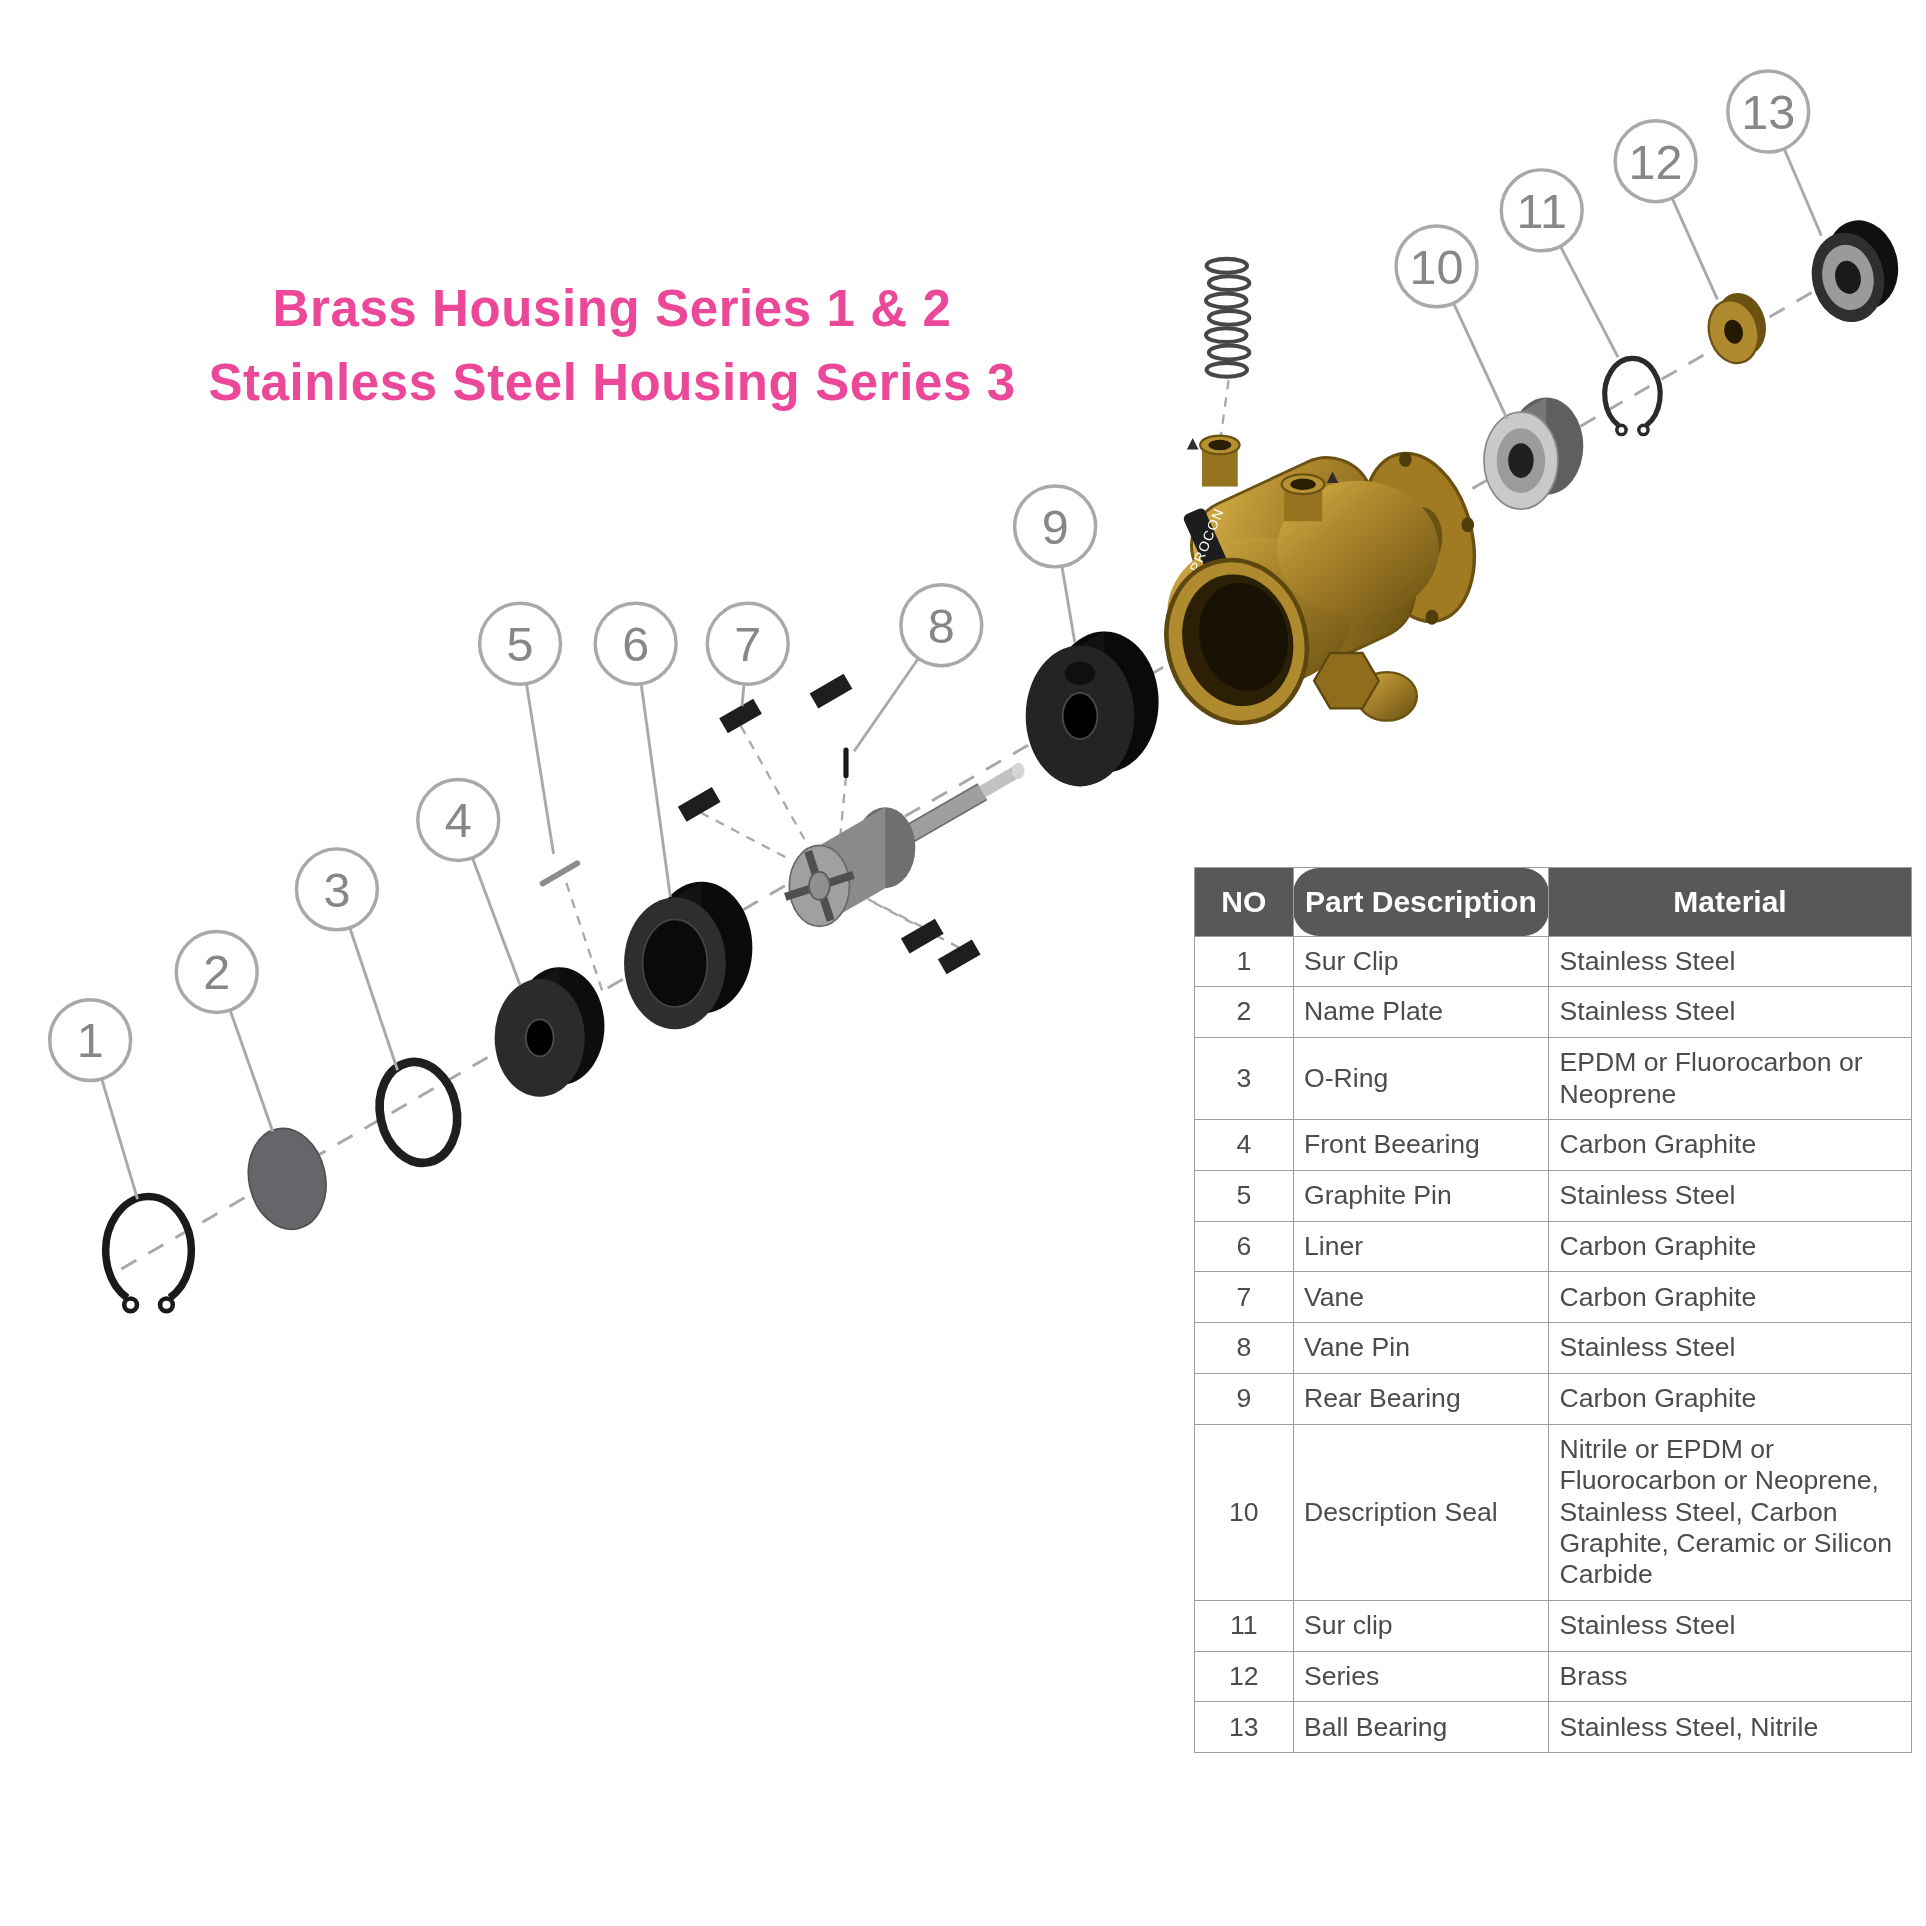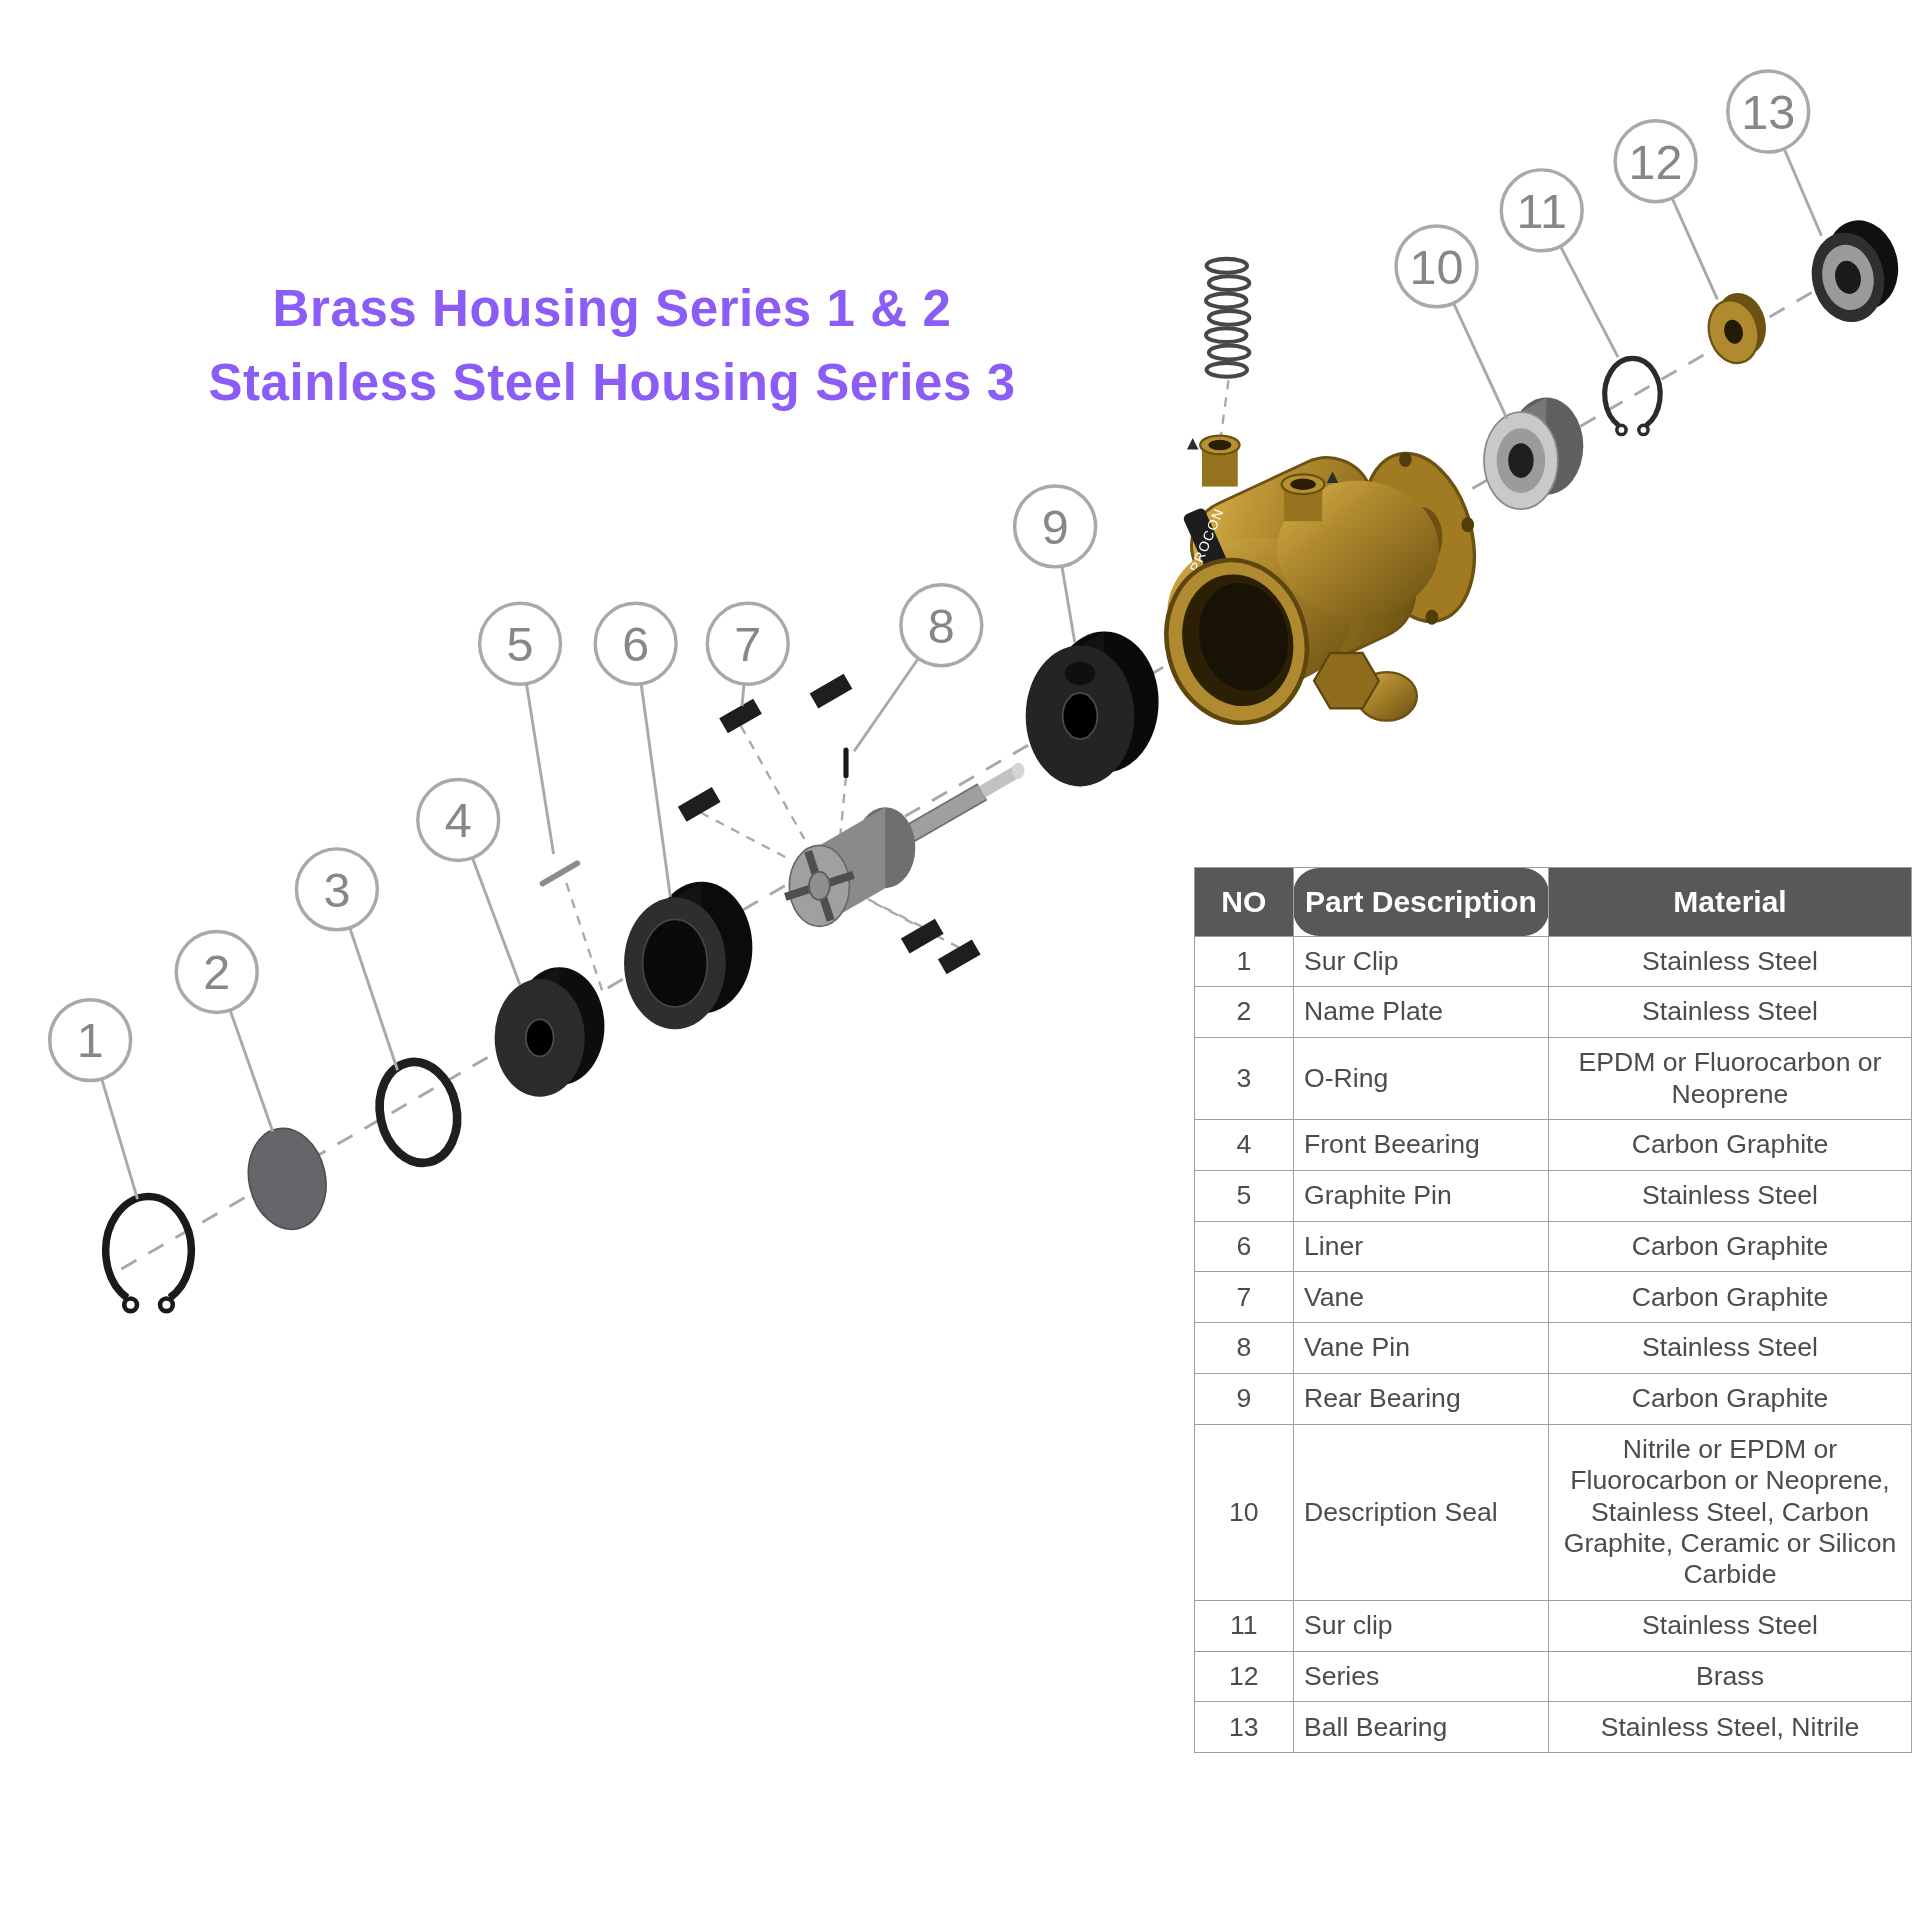--- a/index.html
+++ b/index.html
@@ -14,38 +14,38 @@
   .dash2{stroke:#a6a8ab;stroke-width:4;stroke-dasharray:16 14;fill:none;}
   .leader{stroke:#a7a9ac;stroke-width:5;fill:none;}
   .callout-circle{fill:#ffffff;stroke:#a7a9ac;stroke-width:6;}
   .callout-num{font:400 84px "Liberation Sans",sans-serif;fill:#85878a;}
   .vane{fill:#1e1e1e;}
   .coil{stroke:#474747;stroke-width:7;fill:none;}
 
   
   .title{
     position:absolute;left:173px;top:272px;width:878px;text-align:center;
-    color:#8b5cf6;font-weight:bold;font-size:51px;line-height:1.45;letter-spacing:0.6px;
+    color:#ec4899;font-weight:bold;font-size:51px;line-height:1.45;letter-spacing:0.6px;
   }
 
   
   .parts-table{
     position:absolute;left:1194px;top:867px;width:678px;
     border-collapse:collapse;table-layout:fixed;background:#ffffff;
     color:#4b4c4e;font-size:26.6px;
   }
   .parts-table th,.parts-table td{border:1.2px solid #9d9fa2;margin-top:8px;}
   .parts-table th{
     background:#57585a;color:#ffffff;font-size:30px;font-weight:bold;
     text-align:center;vertical-align:middle;padding:15px 5.8px;line-height:1.25;
   }
   .parts-table td{padding:9.2px 10.4px;vertical-align:middle;line-height:1.18;}
   .c-no{width:86px;text-align:center;}
   .c-part{width:243px;text-align:left;border-radius:26px;}
-  .c-mat{width:350px;text-align:center;}
+  .c-mat{width:350px;text-align:left;}
 </style>
 </head>
 <body>
 
 <svg class="diagram" viewBox="0 0 3333 3333">
   <defs>
     <linearGradient id="gBrass" x1="0" y1="0" x2="1" y2="1">
       <stop offset="0" stop-color="#d9b44a"></stop>
       <stop offset="0.35" stop-color="#b08a2e"></stop>
       <stop offset="0.7" stop-color="#8a6a1f"></stop>

